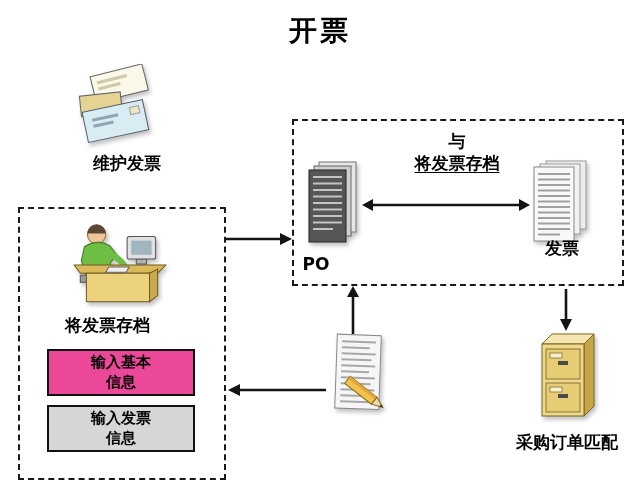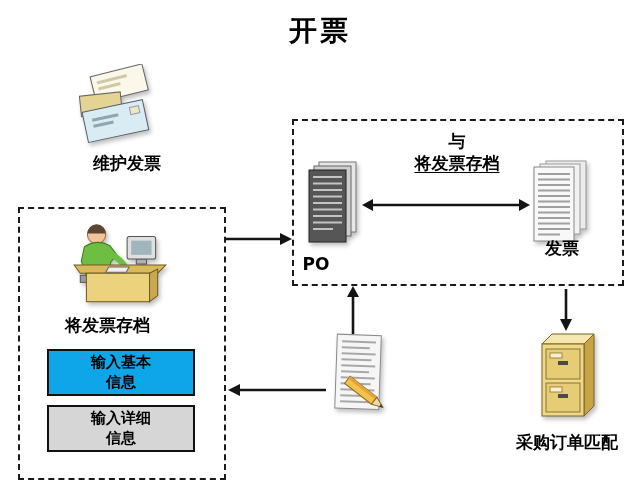--- a/index.html
+++ b/index.html
@@ -5,21 +5,21 @@
   * { margin:0; padding:0; box-sizing:border-box; }
   html,body { background:#ffffff; }
   body { font-family:"DejaVu Sans","Liberation Sans",sans-serif; color:#000; }
   .canvas { position:relative; width:640px; height:495px; background:#ffffff; overflow:hidden; }
   .abs { position:absolute; }
   .title { left:0; right:0; top:12px; text-align:center; font-size:28px; font-weight:bold; letter-spacing:3px; }
   .label { font-weight:bold; font-size:17px; text-align:center; line-height:1.2; }
   .dashed-box { border:2px dashed #1a1a1a; }
   .info-box { border:2px solid #111; display:flex; align-items:center; justify-content:center; }
   .info-box span { white-space:pre-line; text-align:center; font-weight:bold; font-size:15px; line-height:1.3; }
-  .basic { background:#0ea5e9; }
+  .basic { background:#ec4899; }
   .detail { background:#d6d6d6; }
   .match-text { text-align:center; font-weight:bold; font-size:17px; line-height:22px; }
   .uline { text-decoration:underline; text-underline-offset:3px; }
   .icon { filter:drop-shadow(2px 3px 2px rgba(0,0,0,0.25)); }
   .arrow line { stroke:#141414; stroke-width:2.6; }
   .arrow polygon { fill:#141414; }
 </style>
 </head>
 <body>
 
@@ -68,21 +68,21 @@
     </g>
   </svg>
   <div class="abs label" style="left:40px; top:315px; width:135px;">将发票存档</div>
 
   <div class="abs info-box basic" style="left:47px; top:349px; width:148px; height:47px;">
     <span>输入基本
 信息</span>
   </div>
 
   <div class="abs info-box detail" style="left:47px; top:405px; width:148px; height:47px;">
-    <span>输入详细
+    <span>输入发票
 信息</span>
   </div>
 
   <div class="abs dashed-box" style="left:292px; top:119px; width:332px; height:167px;"></div>
 
   <div class="abs match-text" style="left:372px; top:130px; width:170px;">
     <div>与</div>
     <div class="uline">将发票存档</div>
   </div>
 

